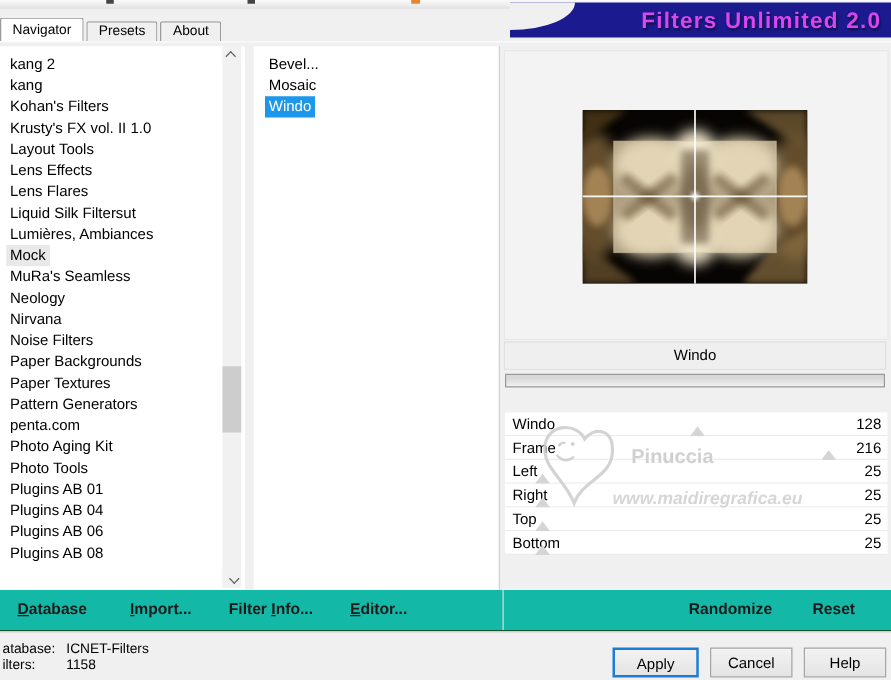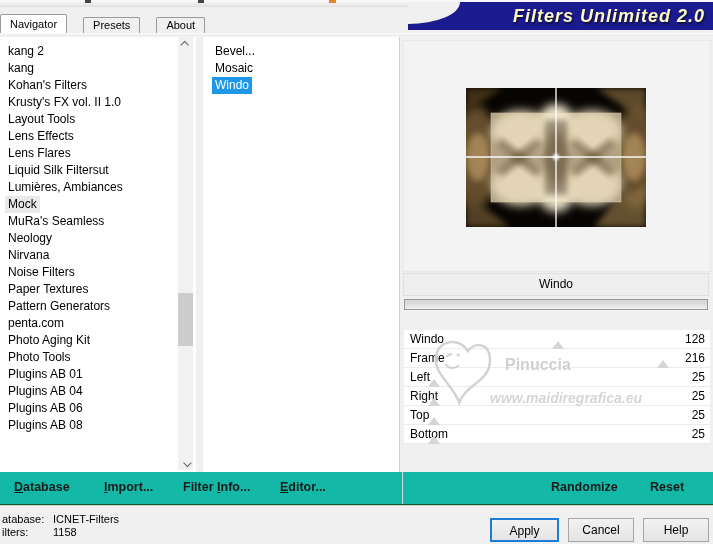--- a/index.html
+++ b/index.html
@@ -8,25 +8,25 @@
 
   
   .top-strip{position:absolute;top:0;left:0;width:713px;height:6px;background:linear-gradient(#fafafa,#e6e6e6);border-bottom:1px solid #e0e0e0;}
   .ts-mark{position:absolute;top:0;width:6px;height:3px;background:#444;}
   .ts-mark.m1{left:85px}.ts-mark.m2{left:198px}
   .ts-mark.orange{left:329px;background:#e8872a;width:7px;}
 
   
   .banner{position:absolute;top:2px;left:408px;width:305px;height:28px;background:#1b1b8f;}
   .banner::before{content:'';position:absolute;left:0;top:0;width:52px;height:22px;background:#f0f0f0;border-radius:0 0 100% 0;}
-  .banner-text{position:absolute;right:8px;top:4px;font-size:18px;font-weight:bold;font-style:italic;color:#fef9c3;letter-spacing:1px;text-shadow:1px 2px 2px rgba(0,0,0,.55);white-space:nowrap;}
+  .banner-text{position:absolute;right:8px;top:4px;font-size:18px;font-weight:bold;color:#d946ef;letter-spacing:1px;text-shadow:1px 2px 2px rgba(0,0,0,.55);white-space:nowrap;}
 
   
   .tabbar{position:absolute;top:14px;left:0;height:19px;display:flex;align-items:flex-end;z-index:3;}
-  .tab{height:16px;background:#f0f0f0;border:1px solid #9a9a9a;border-bottom:none;border-radius:2px 2px 0 0;font-size:11px;padding:1px 9px 0 9px;margin-right:16px;box-sizing:border-box;cursor:default;}
+  .tab{height:16px;background:#f0f0f0;border:1px solid #9a9a9a;border-bottom:none;border-radius:2px 2px 0 0;font-size:11px;padding:1px 9px 0 9px;margin-right:2px;box-sizing:border-box;cursor:default;}
   .tab.active{height:19px;background:#fff;padding-top:3px;position:relative;z-index:4;}
 
   
   .content{position:absolute;top:33px;left:0;width:713px;height:439px;background:#f0f0f0;border-top:1px solid #fbfbfb;}
 
   .left-list{position:absolute;left:0;top:3px;width:196px;height:436px;background:#fff;overflow:hidden;padding-top:6px;box-sizing:border-box;}
   .cat-item{height:17px;line-height:17px;padding-left:5px;white-space:nowrap;}
   .cat-item .lbl{display:inline-block;padding:0 3px;}
   .cat-item.selected .lbl{background:#e9e9e9;}
 
@@ -132,20 +132,23 @@
           <span class="lbl">MuRa's Seamless</span>
         </div>
         <div class="cat-item">
           <span class="lbl">Neology</span>
         </div>
         <div class="cat-item">
           <span class="lbl">Nirvana</span>
         </div>
         <div class="cat-item">
           <span class="lbl">Noise Filters</span>
+        </div>
+        <div class="cat-item">
+          <span class="lbl">Paper Backgrounds</span>
         </div>
         <div class="cat-item">
           <span class="lbl">Paper Textures</span>
         </div>
         <div class="cat-item">
           <span class="lbl">Pattern Generators</span>
         </div>
         <div class="cat-item">
           <span class="lbl">penta.com</span>
         </div>

